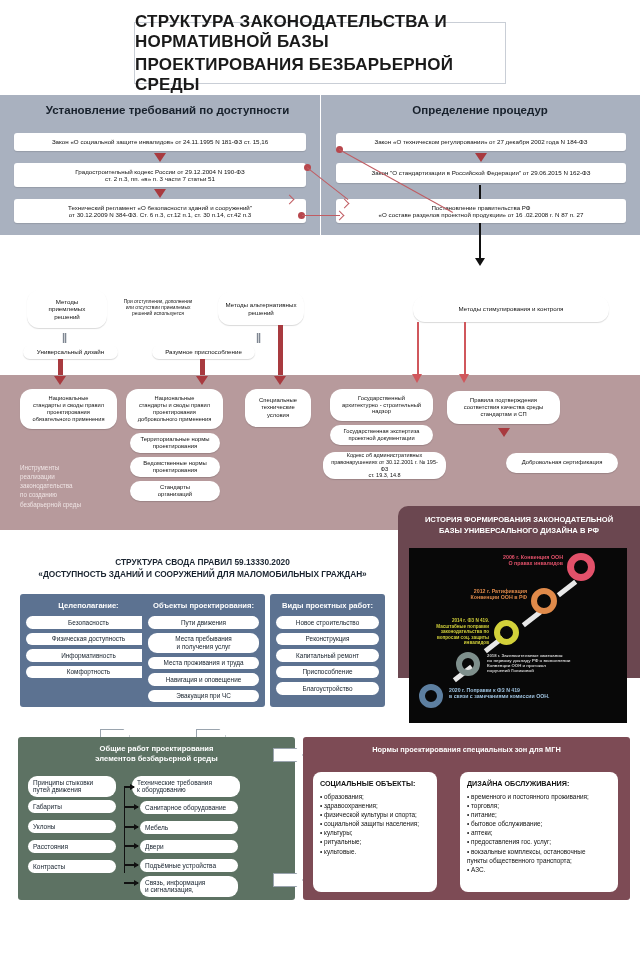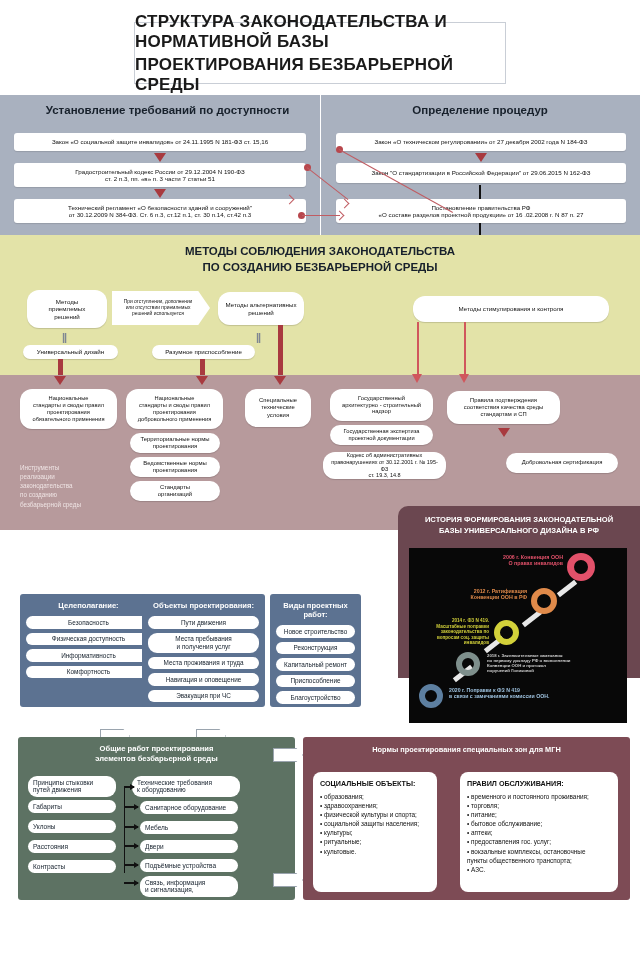--- a/index.html
+++ b/index.html
@@ -173,26 +173,20 @@
   <div class="dot" style="left:336px; top:146px;"></div>
   <div class="xline" style="left:339px; top:149px; width:130px; transform:rotate(29deg);"></div>
   <div class="tip" style="left:286px; top:196px; transform:rotate(-135deg);"></div>
   <div class="dot" style="left:304px; top:164px;"></div>
   <div class="xline" style="left:307px; top:167px; width:52px; transform:rotate(38deg);"></div>
   <div class="tip" style="left:341px; top:200px; transform:rotate(-135deg);"></div>
   <div class="dot" style="left:298px; top:212px;"></div>
   <div class="xline" style="left:302px; top:215px; width:38px;"></div>
   <div class="tip" style="left:336px; top:212px; transform:rotate(-135deg);"></div>
 
-  <div class="band-green">
-    <div class="green-title">
-      <div>МЕТОДЫ СОБЛЮДЕНИЯ ЗАКОНОДАТЕЛЬСТВА</div>
-      <div>ПО СОЗДАНИЮ БЕЗБАРЬЕРНОЙ СРЕДЫ</div>
-    </div>
-  </div>
 
   <div class="pill" style="left:27px; top:290px; width:80px; height:38px; white-space:pre-line;">Методы
 приемлемых
 решений</div>
   <div class="chevron" style="left:112px; top:291px; width:98px; height:34px; white-space:pre-line;">При отступлении, дополнении
 или отсутствии приемлемых
 решений используется</div>
   <div class="pill" style="left:218px; top:292px; width:86px; height:33px; white-space:pre-line;">Методы альтернативных
 решений</div>
   <div class="pill" style="left:413px; top:296px; width:196px; height:26px;">Методы стимулирования и контроля</div>
@@ -253,41 +247,43 @@
   <div class="pill" style="left:506px; top:453px; width:112px; height:20px; font-size:5.9px;">Добровольная сертификация</div>
 
   <div class="mauve-note" style="white-space:pre-line;">Инструменты
 реализации
 законодательства
 по созданию
 безбарьерной среды</div>
 
   <div class="band-lower"></div>
   <div class="sp-title">
+    <div>СТРУКТУРА  СВОДА ПРАВИЛ  59.13330.2020</div>
+    <div>«ДОСТУПНОСТЬ ЗДАНИЙ И СООРУЖЕНИЙ ДЛЯ МАЛОМОБИЛЬНЫХ ГРАЖДАН»</div>
   </div>
 
   <div class="spcol" style="left:20px; top:594px; width:137px; height:113px;">
     <h4>Целеполагание:</h4>
     <div class="spitem">Безопасность</div>
     <div class="spitem">Физическая доступность</div>
     <div class="spitem">Информативность</div>
     <div class="spitem">Комфортность</div>
   </div>
 
   <div class="spcol" style="left:142px; top:594px; width:123px; height:113px;">
     <h4>Объекты проектирования:</h4>
     <div class="spitem">Пути движения</div>
     <div class="spitem" style="white-space:pre-line;">Места пребывания
 и получения услуг</div>
     <div class="spitem">Места проживания и труда</div>
     <div class="spitem">Навигация и оповещение</div>
     <div class="spitem">Эвакуация при ЧС</div>
   </div>
 
-  <div class="spcol" style="left:270px; top:594px; width:91px; height:113px;">
+  <div class="spcol" style="left:270px; top:594px; width:115px; height:113px;">
     <h4>Виды проектных работ:</h4>
     <div class="spitem">Новое строительство</div>
     <div class="spitem">Реконструкция</div>
     <div class="spitem">Капитальный ремонт</div>
     <div class="spitem">Приспособление</div>
     <div class="spitem">Благоустройство</div>
   </div>
 
   <div class="hist-wrap">
     <div class="hist-title">
@@ -367,21 +363,21 @@
     <div class="ch">СОЦИАЛЬНЫЕ ОБЪЕКТЫ:</div>
     <li>образования;</li>
     <li>здравоохранения;</li>
     <li>физической культуры и спорта;</li>
     <li>социальной защиты населения;</li>
     <li>культуры;</li>
     <li>ритуальные;</li>
     <li>культовые.</li>
   </div>
   <div class="mcard" style="left:460px; top:772px; width:158px; height:120px;">
-    <div class="ch">ПРАВИЛ ОБСЛУЖИВАНИЯ:</div>
+    <div class="ch">ДИЗАЙНА ОБСЛУЖИВАНИЯ:</div>
     <li>временного и постоянного проживания;</li>
     <li>торговля;</li>
     <li>питание;</li>
     <li>бытовое обслуживание;</li>
     <li>аптеки;</li>
     <li>предоставления гос. услуг;</li>
     <li style="white-space:pre-line;">вокзальные комплексы, остановочные
 пункты общественного транспорта;</li>
     <li>АЗС.</li>
   </div>

